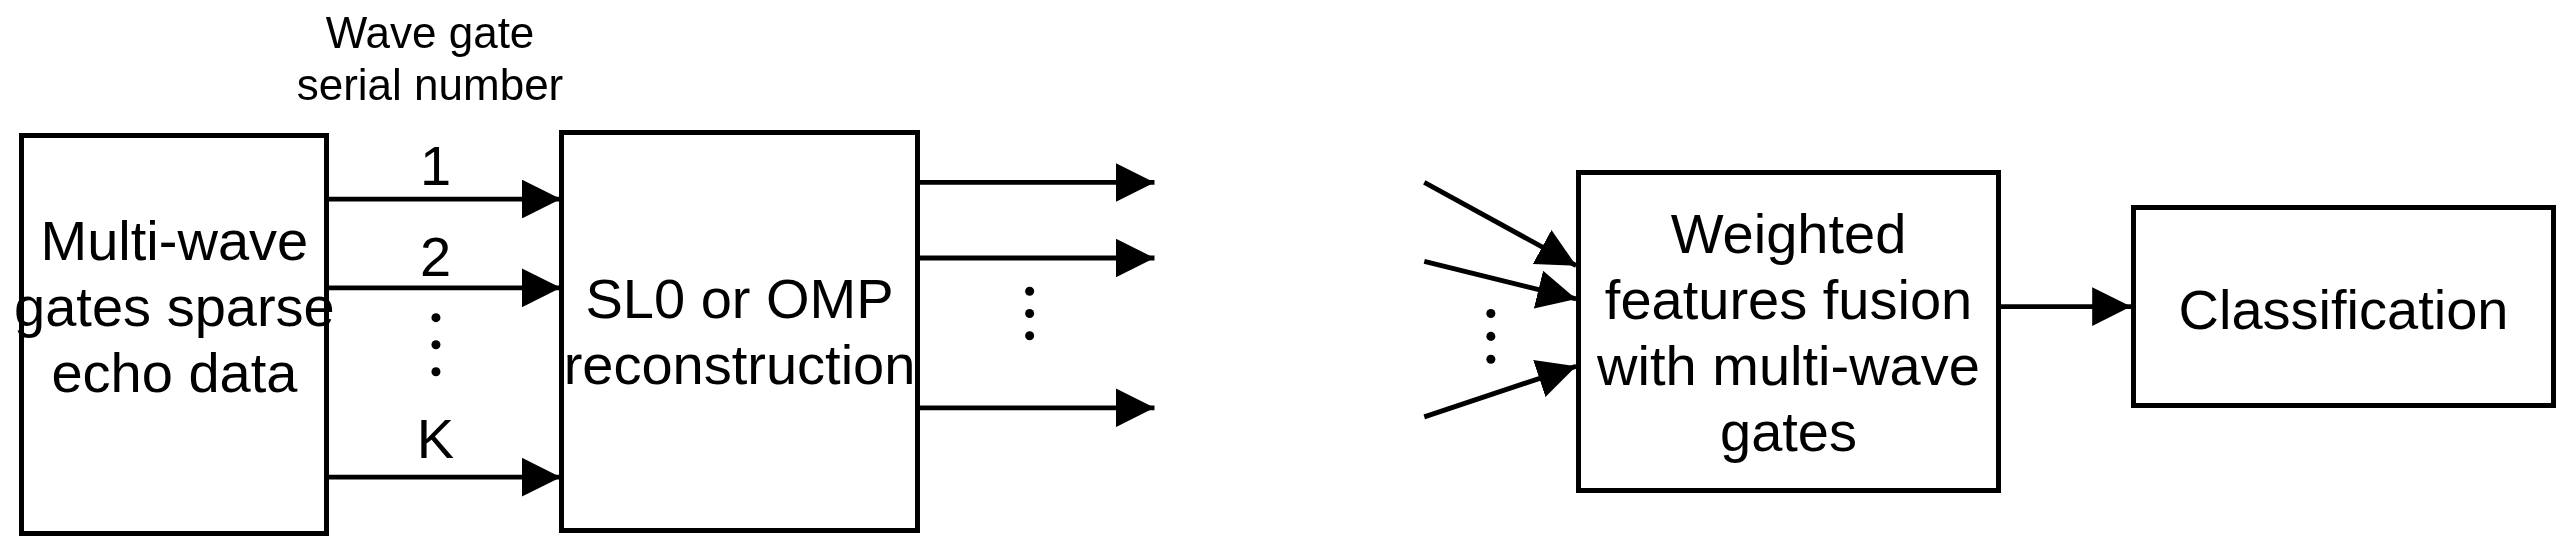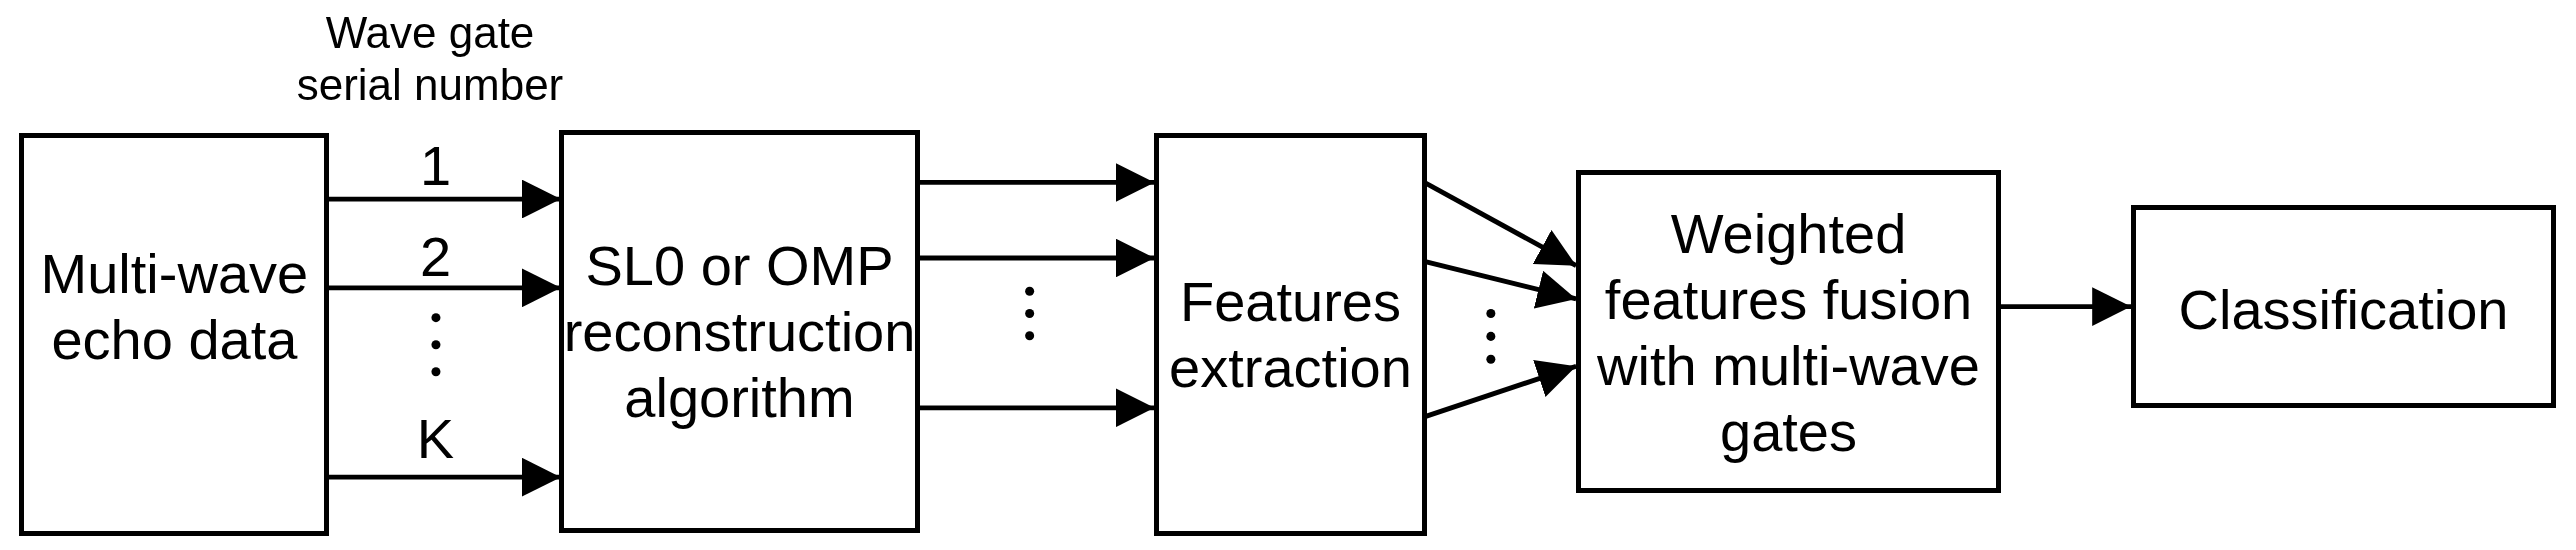--- a/index.html
+++ b/index.html
@@ -110,33 +110,29 @@
     <div>Wave gate</div>
     <div>serial number</div>
   </div>
 
   <div class="num-label num-1">1</div>
   <div class="num-label num-2">2</div>
   <div class="num-label num-k">K</div>
 
   <div class="dbox box-input">
     <span>Multi-wave</span>
+    <span>gates sparse</span>
     <span>echo data</span>
   </div>
 
   <div class="dbox box-reconstruction">
     <span>SL0 or OMP</span>
     <span>reconstruction</span>
-    <span>algorithm</span>
   </div>
 
-  <div class="dbox box-features">
-    <span>Features</span>
-    <span>extraction</span>
-  </div>
 
   <div class="dbox box-fusion">
     <span>Weighted</span>
     <span>features fusion</span>
     <span>with multi-wave</span>
     <span>gates</span>
   </div>
 
   <div class="dbox box-classification">
     <span>Classification</span>

